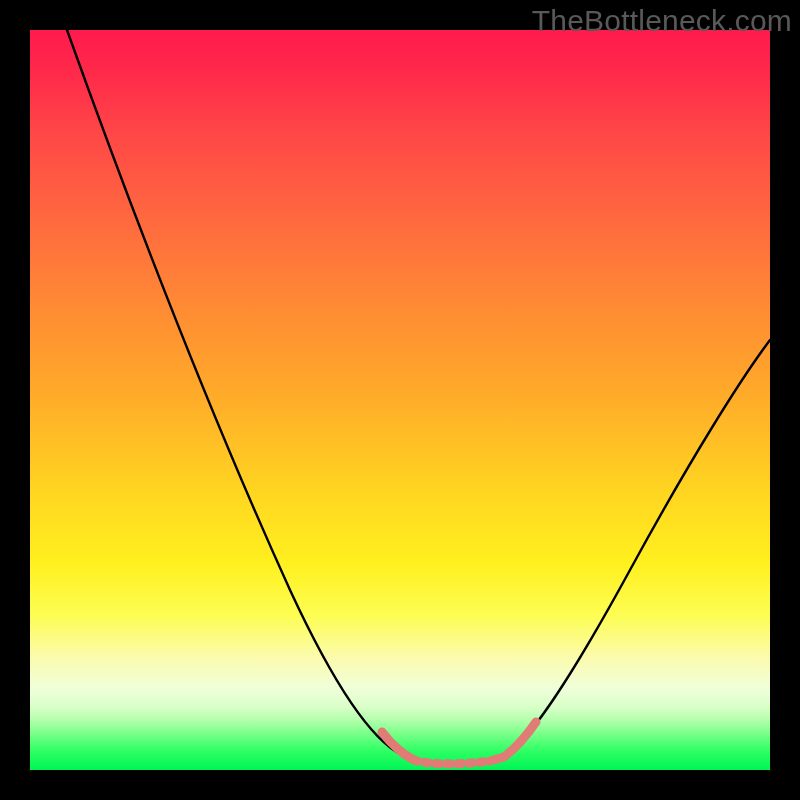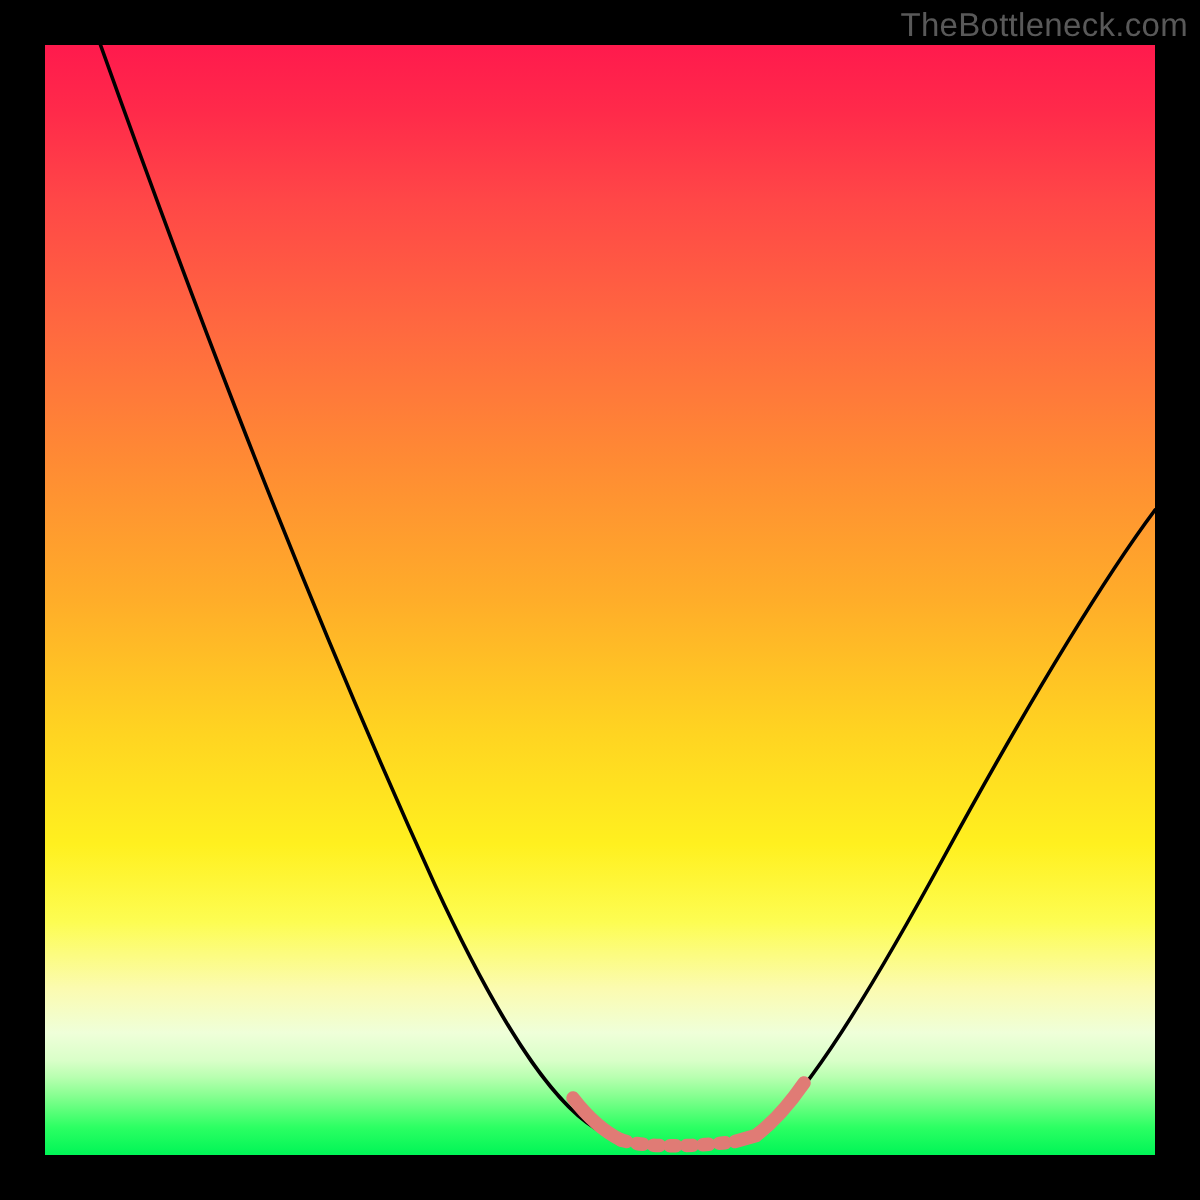--- a/index.html
+++ b/index.html
@@ -61,21 +61,21 @@
     top: 0;
     width: 100%;
     height: 100%;
     overflow: visible;
   }
   .watermark {
     position: absolute;
     right: 8px;
     top: 4px;
     color: #595959;
-    font-size: 22px;
+    font-size: 30px;
     letter-spacing: 0.2px;
     font-weight: 400;
   }
 </style>
 </head>
 <body>
 
 <div class="frame">
 
   <div class="plot-area">

